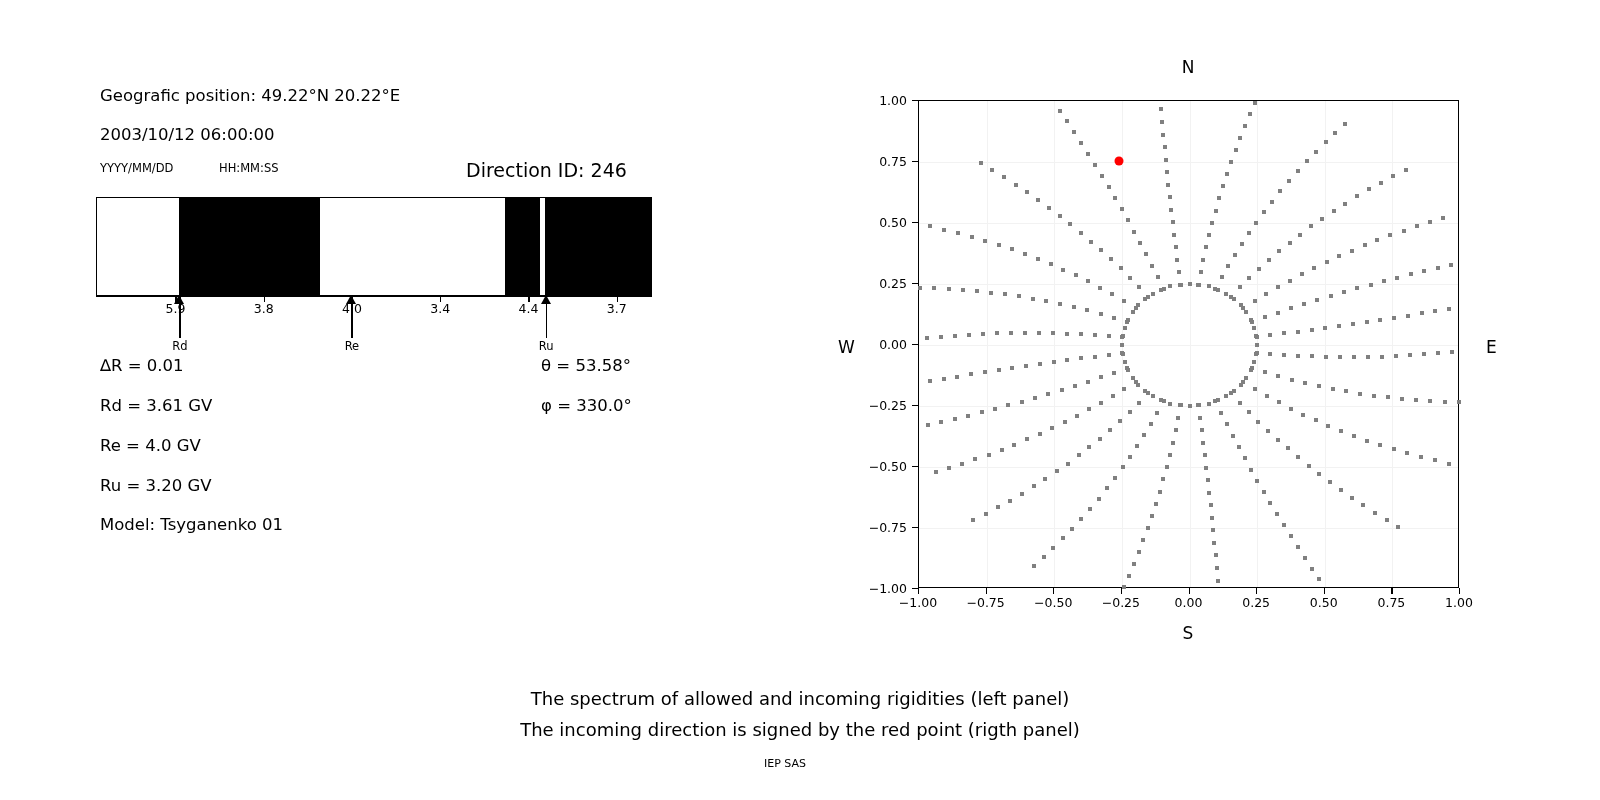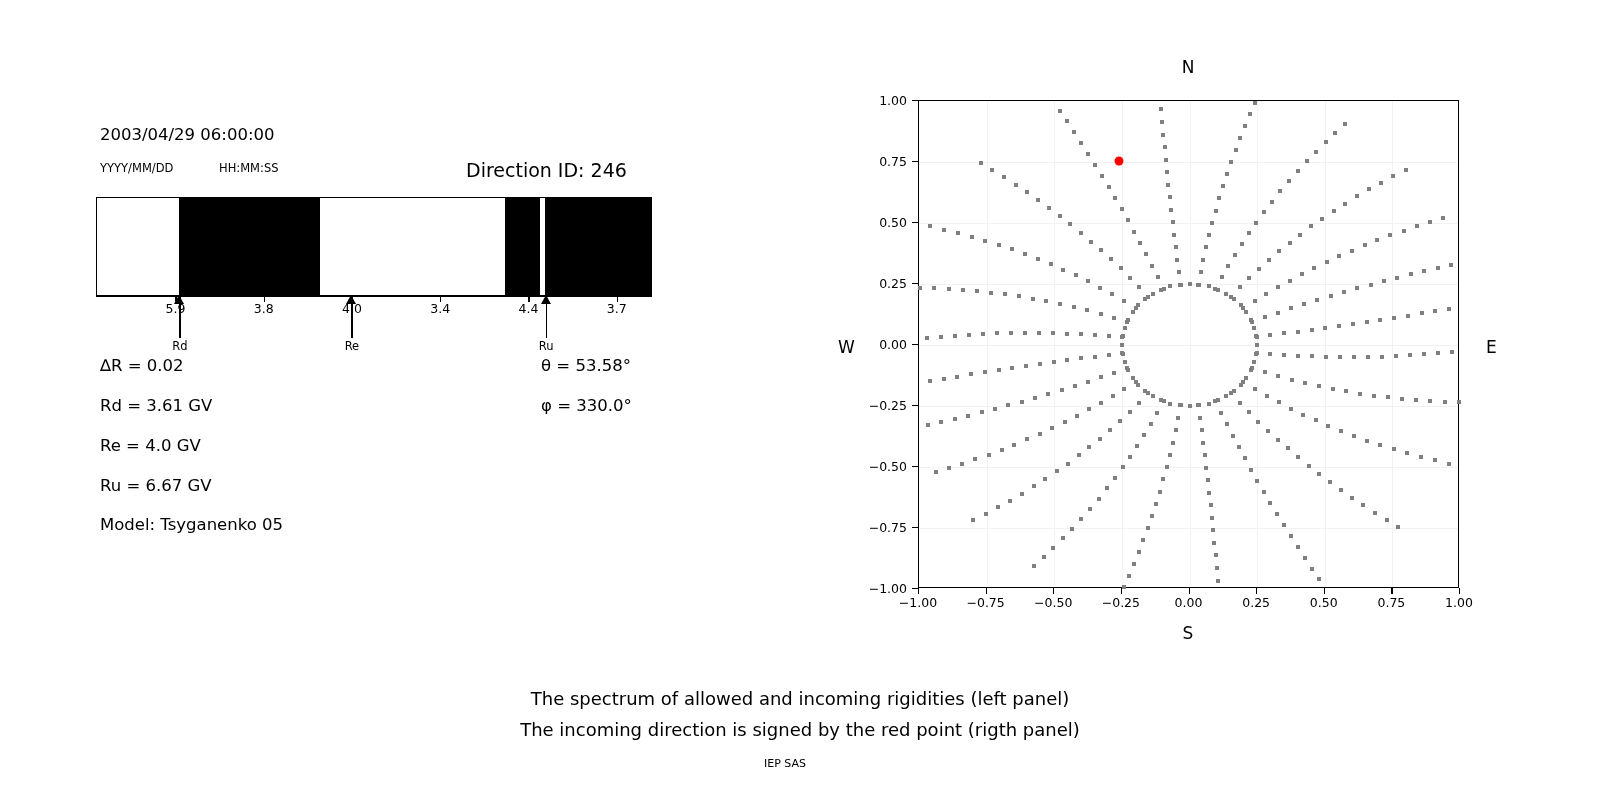--- a/index.html
+++ b/index.html
@@ -78,22 +78,23 @@
   #caption-1{top:688px;}
   #caption-2{top:719px;}
   #footer{position:absolute;top:757px;left:0;width:1570px;text-align:center;
      font-size:11px;}
 </style>
 </head>
 <body>
 
 <div class="abs" id="left-panel">
 
-
-  <div class="abs info-line" id="datetime">2003/04/29 06:00:00</div>
+  <div class="abs info-line" id="geo-position">Geografic position: 49.22°N 20.22°E</div>
+
+  <div class="abs info-line" id="datetime">2003/10/12 06:00:00</div>
 
   <div class="abs fmt-hint" id="fmt-date">YYYY/MM/DD</div>
 
   <div class="abs fmt-hint" id="fmt-time">HH:MM:SS</div>
 
   <div class="abs" id="direction-id">Direction ID: 246</div>
 
   <div class="abs" id="spectrum-bar">
       <div class="band" style="left: 81.6349px; width: 141.206px;"></div>
       <div class="band" style="left: 408.175px; width: 35.3016px;"></div>
@@ -126,25 +127,25 @@
         <div class="head"></div>
         <div class="mlabel">Re</div>
       </div>
       <div class="marker-arrow" style="left: 540.595px; top: 296px;">
         <div class="shaft"></div>
         <div class="head"></div>
         <div class="mlabel">Ru</div>
       </div>
     </div>
 
-  <div class="param" style="left:100px;top:356px;">∆R = 0.02</div>
+  <div class="param" style="left:100px;top:356px;">∆R = 0.01</div>
   <div class="param" style="left:100px;top:396px;">Rd = 3.61 GV</div>
   <div class="param" style="left:100px;top:436px;">Re = 4.0 GV</div>
-  <div class="param" style="left:100px;top:476px;">Ru = 6.67 GV</div>
-  <div class="param" style="left:100px;top:515px;">Model: Tsyganenko 05</div>
+  <div class="param" style="left:100px;top:476px;">Ru = 3.20 GV</div>
+  <div class="param" style="left:100px;top:515px;">Model: Tsyganenko 01</div>
 
   <div class="param" style="left:541px;top:356px;">θ = 53.58°</div>
   <div class="param" style="left:541px;top:396px;">φ = 330.0°</div>
 </div>
 
 <div class="abs" id="right-panel">
 
   <div class="abs" id="plot-frame">
     <div id="grid-container">
         <div class="gridline v" style="left: 67.625px;"></div>

